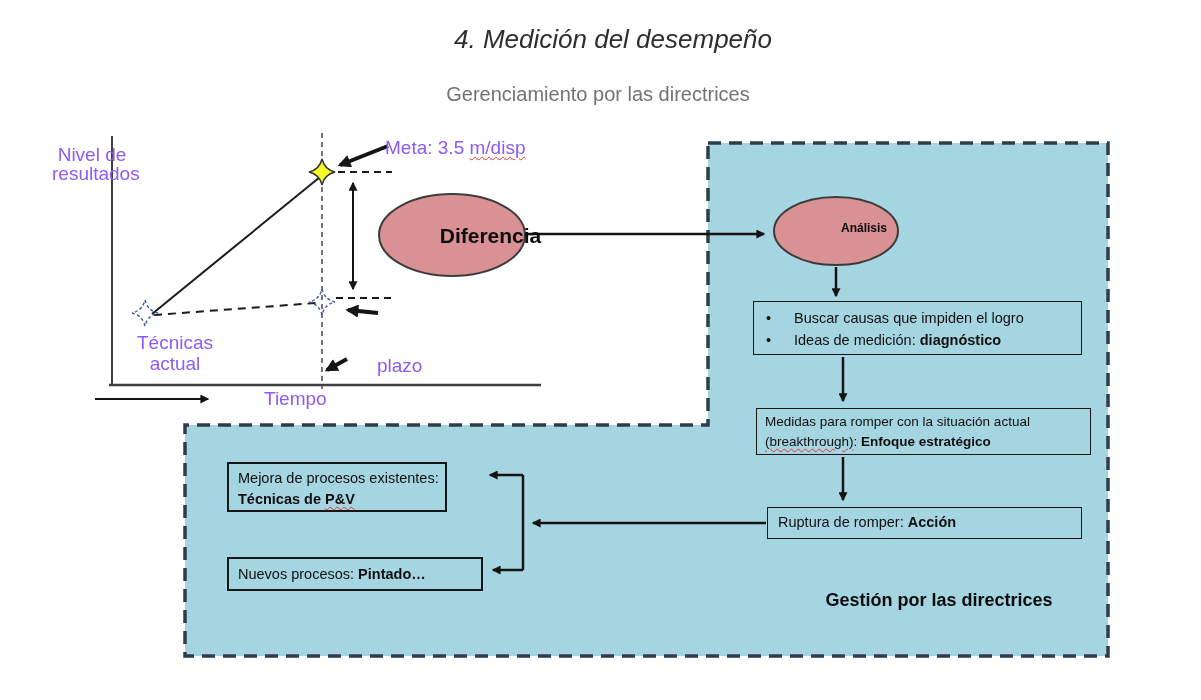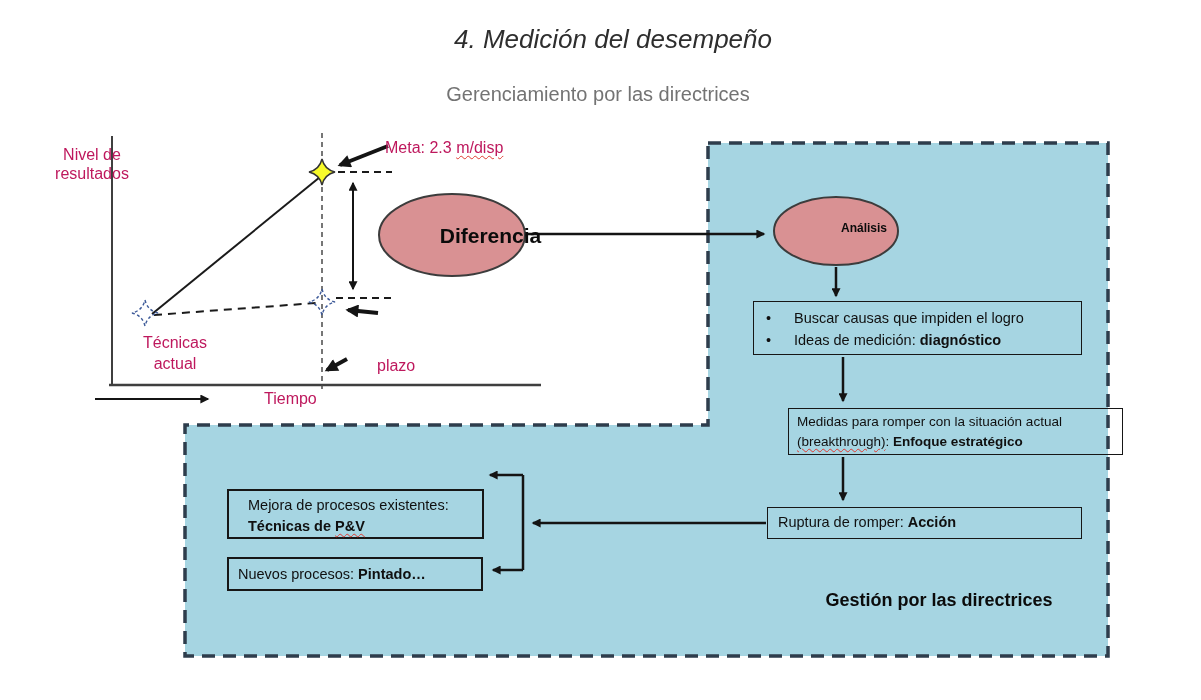--- a/index.html
+++ b/index.html
@@ -10,40 +10,40 @@
   .abs{position:absolute;margin-left:28px;}
   svg{position:absolute;left:0;top:0;}
   .title{
     left:0;top:24px;width:1170px;text-align:center;
     font-size:26px;font-style:italic;color:#2e2e2e;
   }
   .subtitle{
     left:0;top:83px;width:1140px;text-align:center;
     font-size:20px;color:#737373;
   }
-  .lbl{font-size:16px;color:#be185d;line-height:20px;white-space:nowrap;}
+  .lbl{font-size:19px;color:#8b5cf6;line-height:20px;white-space:nowrap;}
   .nivel{left:24px;top:145px;width:80px;text-align:center;line-height:19px;white-space:normal;}
   .meta{left:357px;top:138px;}
   .objetivo{left:384px;top:297px;line-height:22px;}
   .situacion{left:103px;top:332px;width:88px;text-align:center;line-height:21px;}
   .plazo{left:349px;top:356px;}
   .tiempo{left:236px;top:389px;}
   .ellipse-lbl{font-weight:bold;color:#0b0b0b;text-align:center;white-space:nowrap;}
   .diferencia-lbl{left:379px;top:224px;width:167px;font-size:21px;}
   .analisis-lbl{left:774px;top:221px;width:124px;font-size:12px;}
   .fbox{
     position:absolute;border:1.6px solid #161616;box-sizing:border-box;
     font-size:13.5px;color:#101010;background:transparent;
   }
   .causas{left:753px;top:301px;width:329px;height:54px;padding:5px 6px 0 8px;font-size:14.5px;}
   .b-row{display:flex;line-height:22px;white-space:nowrap;}
   .b-dot{width:28px;text-align:left;padding-left:4px;}
-  .medidas{left:756px;top:408px;width:335px;height:47px;padding:3px 0 0 8px;line-height:20px;white-space:nowrap;margin-left:32px;}
+  .medidas{left:756px;top:408px;width:335px;height:47px;padding:3px 0 0 8px;line-height:20px;white-space:nowrap;}
   .ruptura{left:767px;top:507px;width:315px;height:32px;padding-left:10px;line-height:29px;font-size:14.5px;white-space:nowrap;}
-  .mejora{left:227px;top:462px;width:257px;height:50px;border-width:2.2px;padding:4px 0 0 19px;font-size:14.5px;line-height:21px;white-space:nowrap;margin-top:27px;}
+  .mejora{left:227px;top:462px;width:220px;height:50px;border-width:2.2px;padding:4px 0 0 9px;font-size:14.5px;line-height:21px;white-space:nowrap;}
   .nuevos{left:227px;top:557px;width:256px;height:34px;border-width:2.2px;padding-left:9px;line-height:30px;font-size:14.5px;white-space:nowrap;}
   .gestion{left:761px;top:590px;width:300px;text-align:center;font-weight:bold;font-size:18px;color:#0b0b0b;}
   .bold{font-weight:bold;}
   .wavy{
     text-decoration-line:underline;text-decoration-style:wavy;
     text-decoration-color:#e03b32;text-decoration-thickness:1px;text-underline-offset:2px;
   }
 </style>
 </head>
 <body>
@@ -99,21 +99,21 @@
   </svg>
 
   <div class="abs title">4. Medición del desempeño</div>
   <div class="abs subtitle">Gerenciamiento por las directrices</div>
 
   <div class="abs lbl nivel">
     <div>Nivel de</div>
     <div>resultados</div>
   </div>
   <div class="abs lbl meta">
-    <span>Meta: 2.3 </span><span class="wavy">m/disp</span>
+    <span>Meta: 3.5 </span><span class="wavy">m/disp</span>
   </div>
   <div class="abs lbl situacion">
     <div>Técnicas</div>
     <div>actual</div>
   </div>
   <div class="abs lbl plazo">plazo</div>
   <div class="abs lbl tiempo">Tiempo</div>
 
   <div class="abs ellipse-lbl diferencia-lbl">Diferencia</div>
   <div class="abs ellipse-lbl analisis-lbl">Análisis</div>

